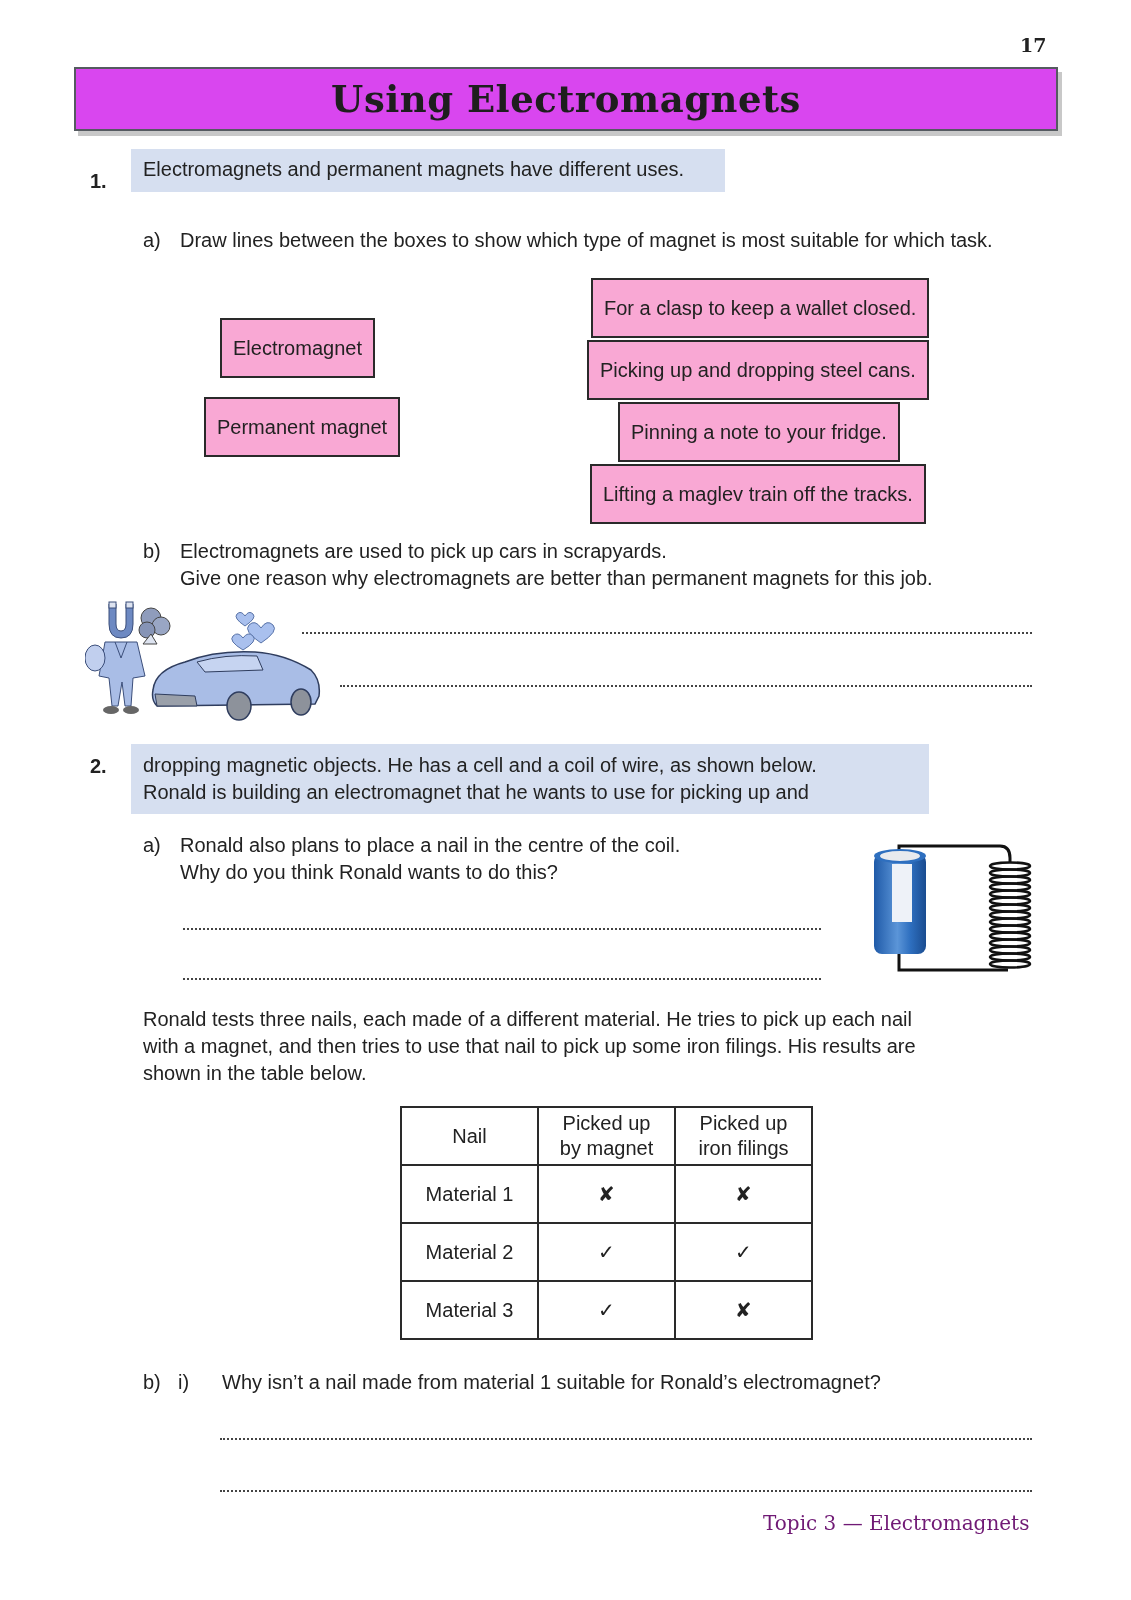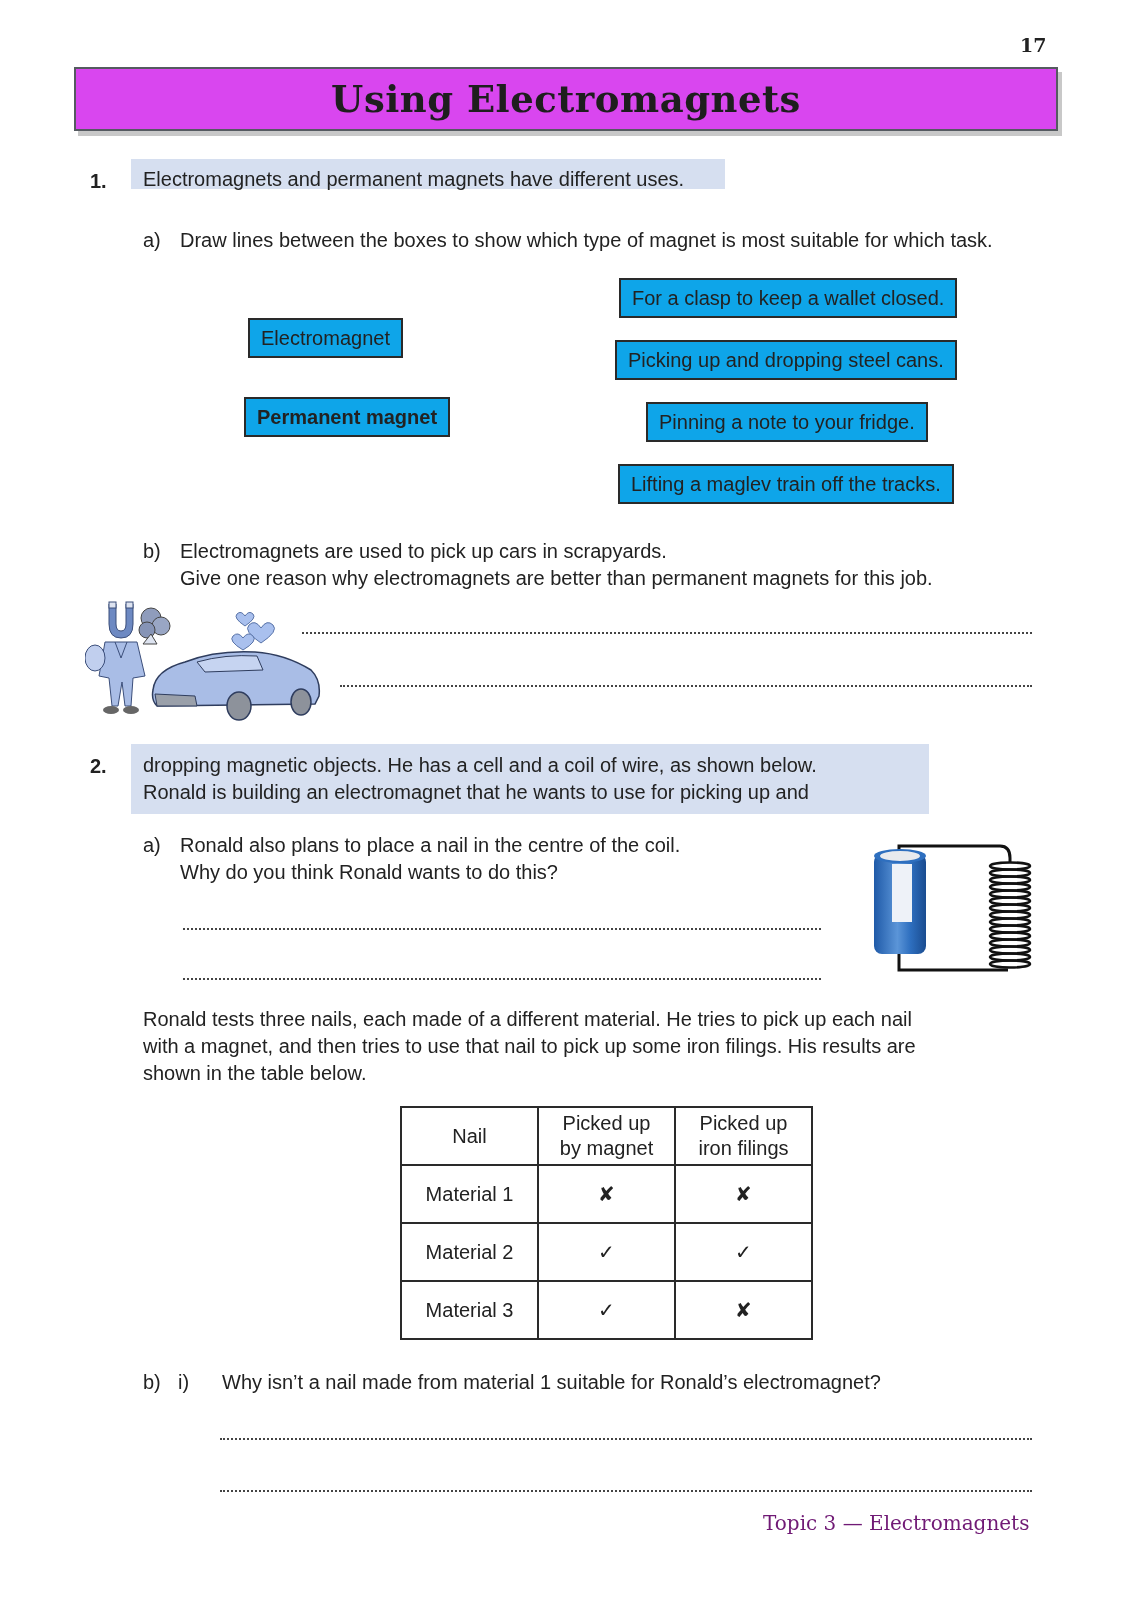--- a/index.html
+++ b/index.html
@@ -7,47 +7,47 @@
          font-family: "Liberation Sans", sans-serif; color: #1a1a1a; }
   .abs { position: absolute; }
   .page-num { left: 1020px; top: 34px; font-family: "DejaVu Serif", serif; font-size: 19px; font-weight: bold; color:#222; }
   .title-box { left: 74px; top: 67px; width: 980px; height: 60px; background: #d946ef;
                border: 2px solid #555a60; box-shadow: 4px 5px 0 #c8c8c8; }
   .title-box span { display:block; text-align:center; line-height:60px;
                font-family: "DejaVu Serif", serif; font-weight: bold; font-size: 37px; color:#1e1e1e; letter-spacing: 0.5px; }
   .qnum { font-weight: bold; font-size: 20px; color:#222; }
   .qbox { background: #d6dff0; font-size: 20px; line-height: 27px; padding: 7px 12px; box-sizing: border-box; color:#222; }
   .txt { font-size: 20px; line-height: 27px; color:#222; }
-  .mbox { border: 2px solid #2a2a2a; font-size: 20px; line-height: 36px; padding: 0 11px; box-sizing: border-box; background:#0ea5e9; white-space: nowrap; color:#222;margin-left:28px; }
+  .mbox { border: 2px solid #2a2a2a; font-size: 20px; line-height: 36px; padding: 10px 11px; box-sizing: border-box; background:#f9a8d4; white-space: nowrap; color:#222; }
   .dots { height: 0; border-bottom: 2px dotted #444; }
   table.results { border-collapse: collapse; position: absolute; left: 369px; top: 1106px; margin-left: 31px; }
   table.results td { border: 2px solid #2a2a2a; text-align: center; vertical-align: middle; font-size: 20px; line-height: 25px; color:#222; height: 54px; }
   table.results td.c0 { width: 133px; }
   table.results td.c1, table.results td.c2 { width: 133px; border-radius: 8px; }
   .mark-tick { font-size: 26px; font-family: "DejaVu Sans", sans-serif; }
   .mark-cross { font-size: 20px; font-weight: bold; font-family: "DejaVu Sans", sans-serif; }
   .footer { left: 763px; top: 1511px; font-family: "DejaVu Serif", serif; font-size: 20px; color:#701a75; }
 </style>
 </head>
 <body>
 
 <div class="abs page-num">17</div>
 
 <div class="abs title-box">
   <span>Using Electromagnets</span>
 </div>
 
 <div class="abs qnum" style="left:90px; top:170px;">1.</div>
-<div class="abs qbox" style="left:131px; top:159px; width:594px; height:30px;">Electromagnets and permanent magnets have different uses.</div>
+<div class="abs qbox" style="left:131px; top:149px; width:594px; height:43px;">Electromagnets and permanent magnets have different uses.</div>
 
 <div class="abs txt" style="left:143px; top:227px;">a)</div>
 <div class="abs txt" style="left:180px; top:227px; white-space:nowrap;">Draw lines between the boxes to show which type of magnet is most suitable for which task.</div>
 
 <div class="abs mbox" style="left:220px; top:318px;">Electromagnet</div>
-<div class="abs mbox" style="left:216px; top:397px;font-weight:bold;">Permanent magnet</div>
+<div class="abs mbox" style="left:204px; top:397px;">Permanent magnet</div>
 
 <div class="abs mbox" style="left:591px; top:278px;">For a clasp to keep a wallet closed.</div>
 <div class="abs mbox" style="left:587px; top:340px;">Picking up and dropping steel cans.</div>
 <div class="abs mbox" style="left:618px; top:402px;">Pinning a note to your fridge.</div>
 <div class="abs mbox" style="left:590px; top:464px;">Lifting a maglev train off the tracks.</div>
 
 <div class="abs txt" style="left:143px; top:538px;">b)</div>
 <div class="abs txt" style="left:180px; top:538px; white-space:nowrap;">Electromagnets are used to pick up cars in scrapyards.</div>
 <div class="abs txt" style="left:180px; top:565px; white-space:nowrap;">Give one reason why electromagnets are better than permanent magnets for this job.</div>
 

